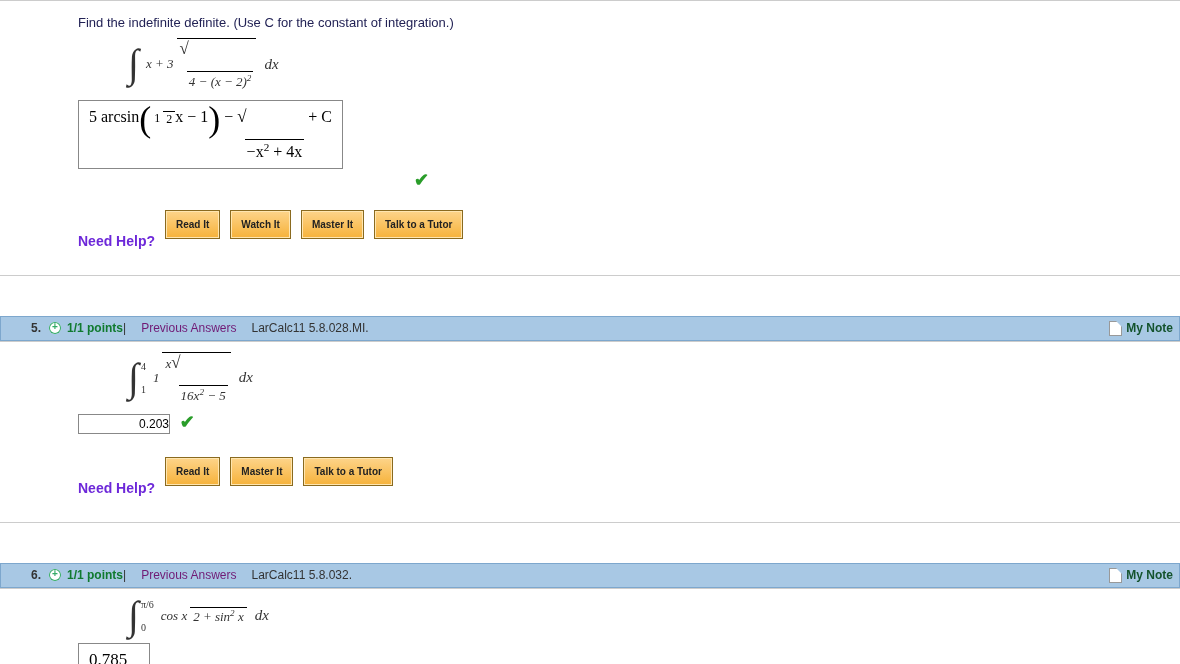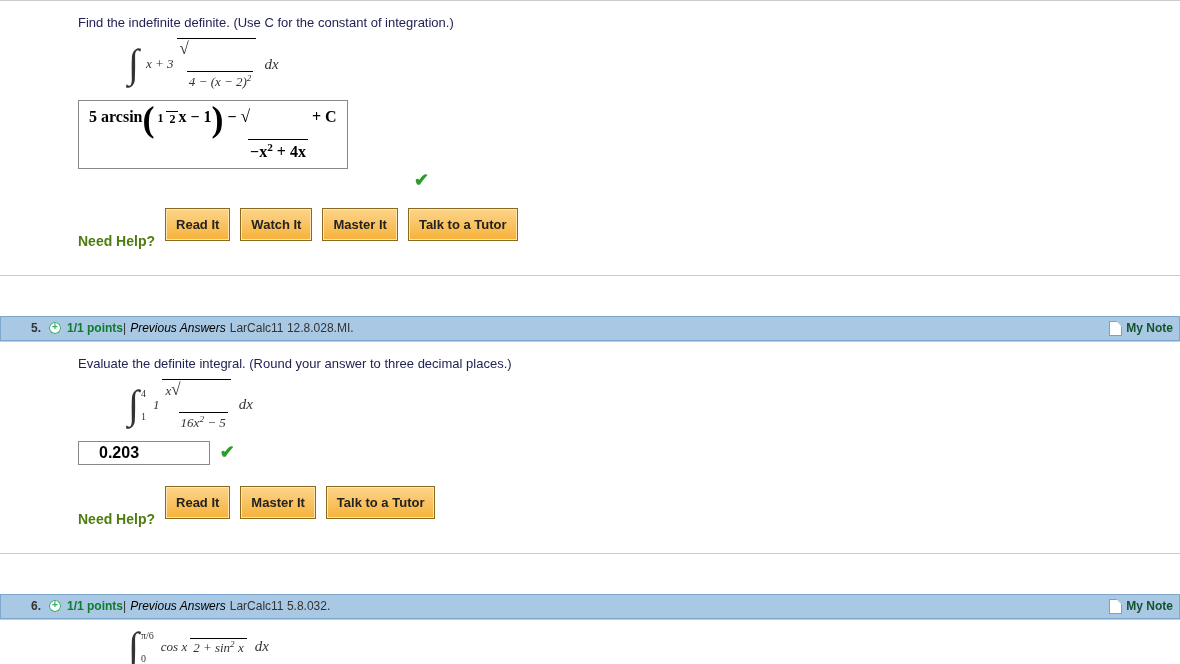--- a/index.html
+++ b/index.html
@@ -43,24 +43,23 @@
     font-size: 10px;
     font-weight: bold;
     margin-right: 6px;
     box-shadow: 0 0 0 1px #3a6 inset;
   }
   .points {
     color: #107a2f;
     font-weight: bold;
   }
   .prev-answers {
-    color: #000000;
-    margin: 0 4px;
+    color: #701a75;
+    margin: 0 15px;
     cursor: pointer;
-    font-style: italic;
   }
   .book-ref {
     color: #333;
   }
   .spacer { flex: 1; }
   .notes-icon {
     display: inline-block;
     width: 11px;
     height: 13px;
     background: #fff;
@@ -140,51 +139,51 @@
   .answer-box {
     border: 1px solid #888;
     display: inline-block;
     padding: 6px 10px;
     margin: 10px 0 4px 0;
     font-family: "Times New Roman", serif;
     font-size: 16px;
     min-width: 50px;
     color: #000;
     background: #fff;
-    font-weight: bold;
   }
   .answer-box.narrow {
-    padding: 2px 20px;
+    padding: 2px 0;
     font-family: Arial, sans-serif;
-    font-size: 16px;
+    font-size: 12px;
     min-width: 90px;
+    text-align: right;
   }
   .check {
     color: #2a9d2a;
     font-size: 18px;
     font-weight: bold;
     margin-left: 6px;
   }
   .help-row {
     margin: 10px 0 16px 0;
     display: flex;
     align-items: center;
     gap: 10px;
   }
   .need-help {
-    color: #4d7c0f;
+    color: #6d28d9;
     font-weight: bold;
     font-size: 14px;
     margin-top: 32px;
   }
   .help-btn {
     background: linear-gradient(#fdd48a,#f6b23a);
     border: 1px solid #8a6a1f;
     padding: 8px 10px;
-    font-size: 13px;
+    font-size: 10px;
     font-weight: bold;
     color: #222;
     cursor: pointer;
     box-shadow: inset 0 0 0 1px #ffe6b0;
   }
   .big-paren {
     font-size: 36px;
     font-style: normal;
     line-height: 0.5;
     vertical-align: middle;
@@ -238,27 +237,26 @@
 </div>
 
 <div class="sep"></div>
 
 <div class="question-header">
   <span class="qnum-cell">5.</span>
   <span class="plus-icon">+</span>
   <span class="points">1/1 points</span>
   <span>  |  </span>
   <span class="prev-answers">Previous Answers</span>
-  <span class="book-ref">LarCalc11 12.8.028.MI.</span>
+  <span class="book-ref">LarCalc11 5.8.028.MI.</span>
   <span class="spacer"></span>
   <span class="notes-icon"></span>
   <span class="my-notes">My Note</span>
 </div>
 <div class="question-body">
-  <div class="prompt">Evaluate the definite integral. (Round your answer to three decimal places.)</div>
 
   <div class="math-block">
     <div class="integral-row">
       <span class="int-sign">∫</span>
       <span class="int-limits">
           <span>4</span>
           <span>1</span>
         </span>
       <span class="frac">
         <span class="num">1</span>

